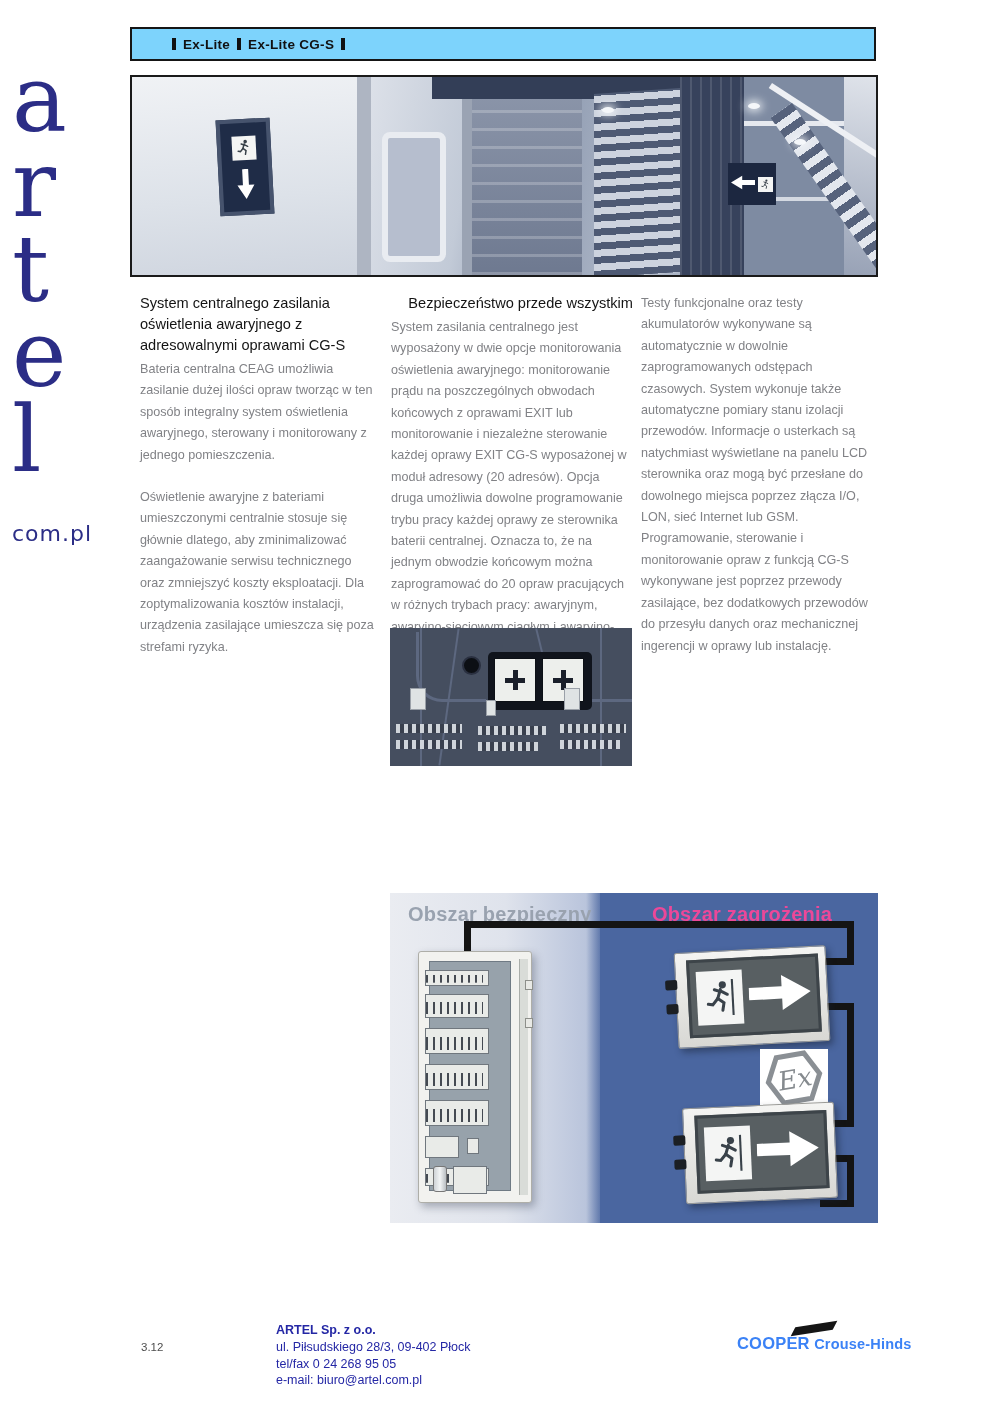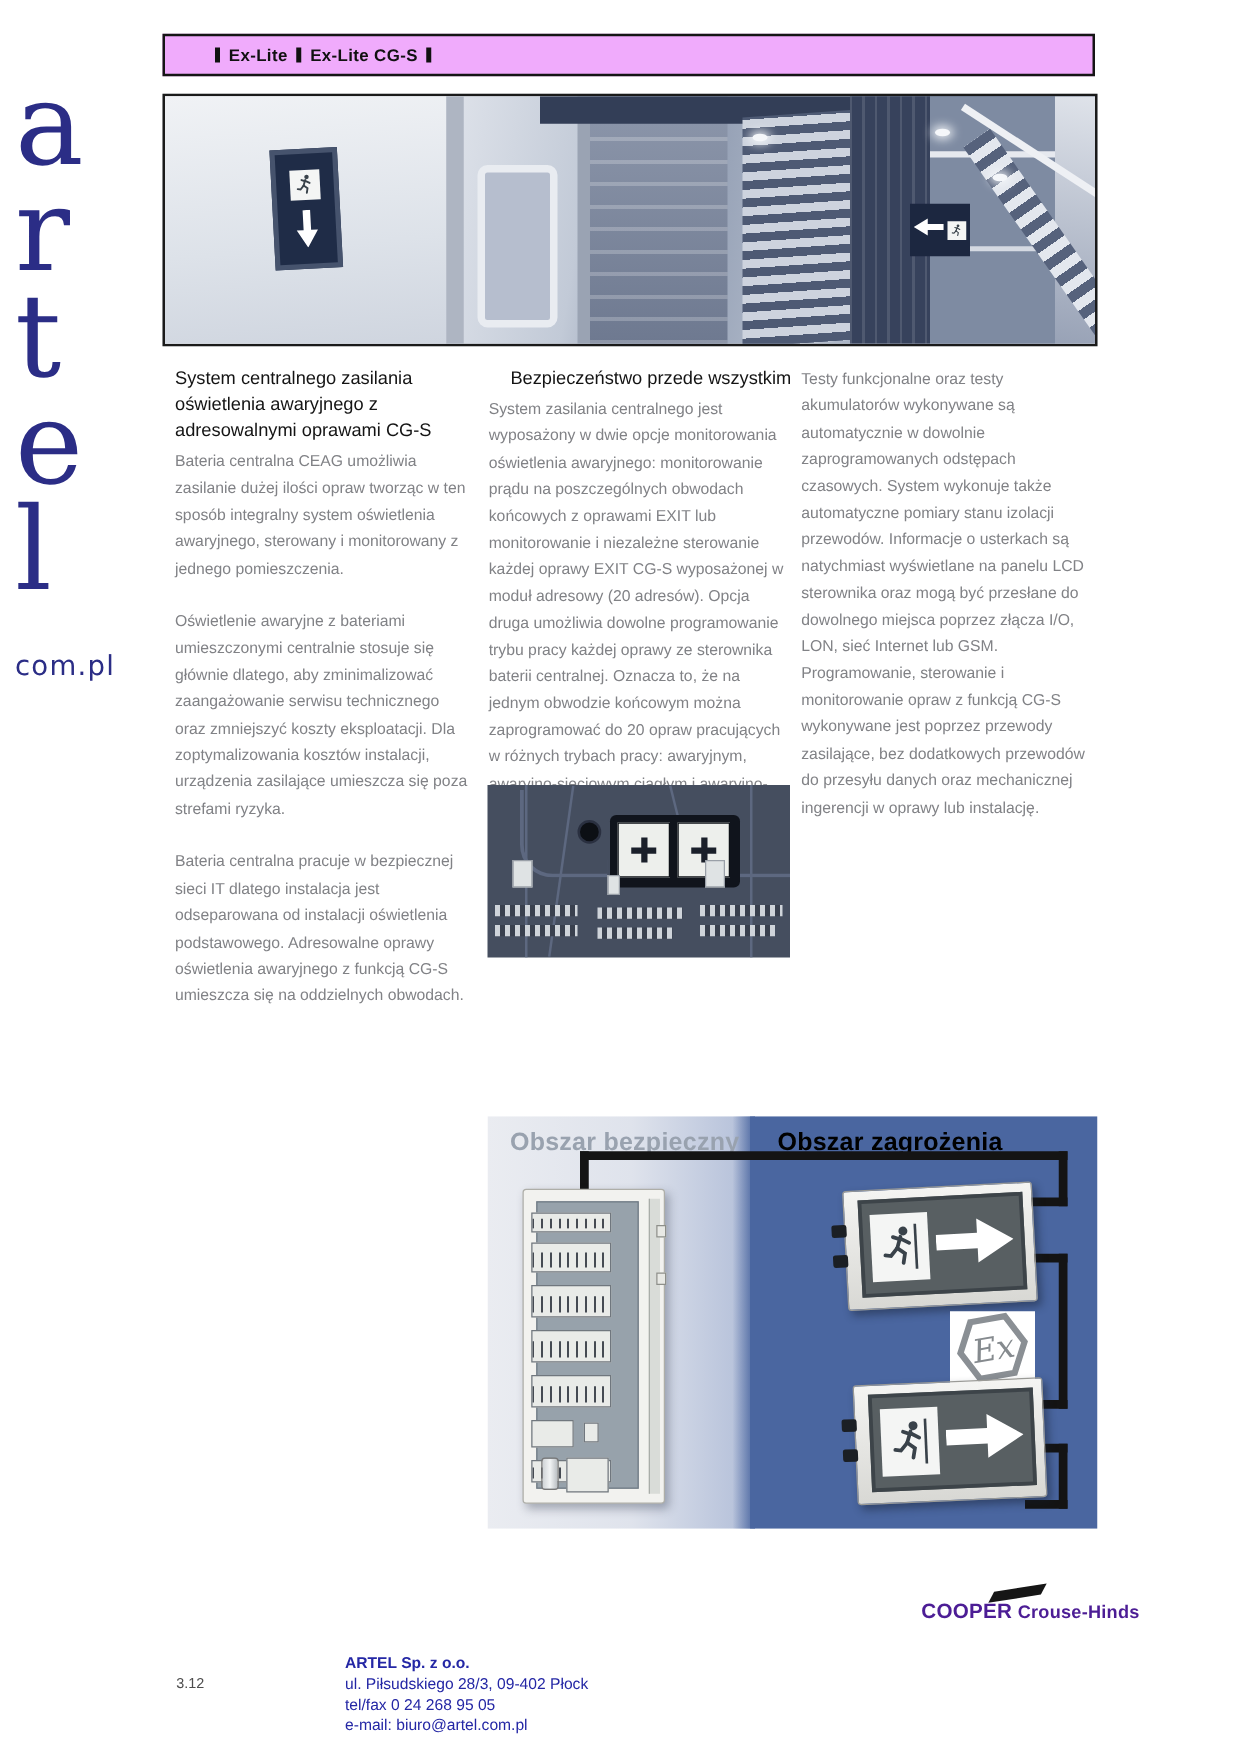--- a/index.html
+++ b/index.html
@@ -16,21 +16,21 @@
     font-family: "DejaVu Serif", serif; font-size: 92px; font-weight: 400;
   }
   .logo-domain {
     margin-top: 38px; padding-left: 8px; font-size: 22px; letter-spacing: 1px;
     font-family: "DejaVu Sans", sans-serif; color: #2b2d86;
   }
 
   
   .hdr {
     position: absolute; left: 130px; top: 27px; width: 746px; height: 34px;
-    border: 2px solid #151515; background: #f0abfc; display: flex; align-items: center;
+    border: 2px solid #151515; background: #7dd3fc; display: flex; align-items: center;
     padding-left: 40px; font-weight: bold; font-size: 13.5px; color: #111; letter-spacing: .3px;
   }
   .hdr .bar { display: inline-block; width: 4px; height: 12px; background: #111; margin: 0 7px; }
   .hdr .bar:first-child { margin-left: 0; }
 
   
   .photo { position: absolute; left: 130px; top: 75px; width: 748px; height: 202px;
     border: 2px solid #1a1a1a; overflow: hidden; background: #dfe3ea; }
   .ph-base { position: absolute; inset: 0;
     background: linear-gradient(100deg,#edeff3 0%,#e6e9ef 25%,#c2cad7 45%,#8e9ab0 55%,#b6bfce 70%,#8f9bb1 85%,#c9cfda 100%); }
@@ -110,21 +110,21 @@
 
   
   .diagram { position: absolute; left: 390px; top: 893px; width: 488px; height: 330px; overflow: hidden; }
   .zone-safe { position: absolute; left: 0; top: 0; width: 210px; height: 100%;
     background: linear-gradient(to right,#eaecf1 0%,#dfe3ec 55%,#b3bfd9 100%); }
   .zone-hazard { position: absolute; left: 210px; top: 0; width: 278px; height: 100%; background: #4a66a0; }
   .zone-blend { position: absolute; left: 196px; top: 0; width: 18px; height: 100%;
     background: linear-gradient(to right, rgba(74,102,160,0), #4a66a0); }
   .zone-label { position: absolute; top: 10px; font-size: 20px; font-weight: bold; letter-spacing: .2px; }
   .zone-label.safe { left: 18px; color: #99a2af; }
-  .zone-label.hazard { left: 232px; width: 240px; color: #000000; }
+  .zone-label.hazard { left: 232px; width: 240px; text-align: center; color: #ec4899; }
   .wire { position: absolute; background: #141414; }
 
   
   .cabinet { position: absolute; left: 28px; top: 58px; width: 114px; height: 252px;
     background: #f2f2ef; border: 1px solid #aeaea8; border-radius: 3px;
     box-shadow: 3px 4px 8px rgba(40,50,70,.35); }
   .cab-inner { position: absolute; left: 10px; top: 9px; width: 82px; height: 230px;
     background: #97a2ab; border: 1px solid #6f7a84; }
   .cab-door { position: absolute; right: 3px; top: 7px; width: 9px; height: 236px;
     background: #d9dcd8; border-left: 1px solid #a9ada9; }
@@ -153,21 +153,21 @@
 
   .ex-logo { position: absolute; left: 370px; top: 156px; width: 68px; height: 58px;
     background: #fff; display: flex; align-items: center; justify-content: center; }
 
   
   .pageno { position: absolute; left: 141px; top: 1341px; font-size: 11.5px; color: #4d4d4d; }
   .f-block { position: absolute; top: 1322px; color: #2427a5; font-size: 12.5px; line-height: 16.8px; }
   .f-artel { left: 276px; width: 235px; }
   .f-biuro { left: 452px; width: 264px; text-align: right; }
   .f-name { font-weight: bold; }
-  .cooper { position: absolute; left: 737px; top: 1280px; color: #4c1d95; white-space: nowrap; }
+  .cooper { position: absolute; left: 737px; top: 1334px; color: #3b82f6; white-space: nowrap; }
   .cooper-swoosh { position: absolute; left: 58px; top: -10px; width: 38px; height: 9px;
     background: #161616; transform: skewX(-35deg) rotate(-10deg); }
   .cooper-text { font-size: 16.5px; font-weight: bold; letter-spacing: .2px; }
   .cooper-sub { font-size: 14.5px; font-weight: bold; letter-spacing: .2px; }
 </style>
 </head>
 <body>
 
 <div id="page">
 
@@ -244,21 +244,20 @@
             </g>
           </svg>
       </span>
     </div>
   </div>
 
   <div class="col col1">
     <h2>System centralnego zasilania oświetlenia awaryjnego z adresowalnymi oprawami CG-S</h2>
     <p class="gap">Bateria centralna CEAG umożliwia zasilanie dużej ilości opraw tworząc w ten sposób integralny system oświetlenia awaryjnego, sterowany i monitorowany z jednego pomieszczenia.</p>
     <p class="gap">Oświetlenie awaryjne z bateriami umieszczonymi centralnie stosuje się głównie dlatego, aby zminimalizować zaangażowanie serwisu technicznego oraz zmniejszyć koszty eksploatacji. Dla zoptymalizowania kosztów instalacji, urządzenia zasilające umieszcza się poza strefami ryzyka.</p>
-    <p>Bateria centralna pracuje w bezpiecznej sieci IT dlatego instalacja jest odseparowana od instalacji oświetlenia podstawowego. Adresowalne oprawy oświetlenia awaryjnego z funkcją CG-S umieszcza się na oddzielnych obwodach.</p>
   </div>
 
   <div class="col col2">
     <h2 class="nowrap">Bezpieczeństwo przede wszystkim</h2>
     <p>System zasilania centralnego jest wyposażony w dwie opcje monitorowania oświetlenia awaryjnego: monitorowanie prądu na poszczególnych obwodach końcowych z oprawami EXIT lub monitorowanie i niezależne sterowanie każdej oprawy EXIT CG-S wyposażonej w moduł adresowy (20 adresów). Opcja druga umożliwia dowolne programowanie trybu pracy każdej oprawy ze sterownika baterii centralnej. Oznacza to, że na jednym obwodzie końcowym można zaprogramować do 20 opraw pracujących w różnych trybach pracy: awaryjnym, awaryjno-sieciowym ciągłym i awaryjno-sieciowym załączanym z dowolnego wyłącznika.</p>
   </div>
 
   <div class="pcb">
     <div class="pcb-trace" style="left:30px;top:0;width:2px;height:138px"></div>
     <div class="pcb-trace" style="left:58px;top:0;width:2px;height:138px;transform:rotate(8deg)"></div>

